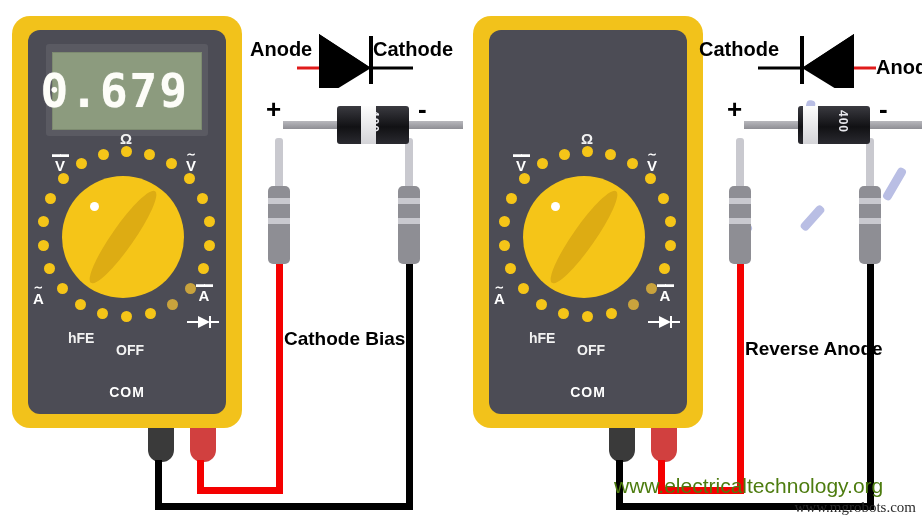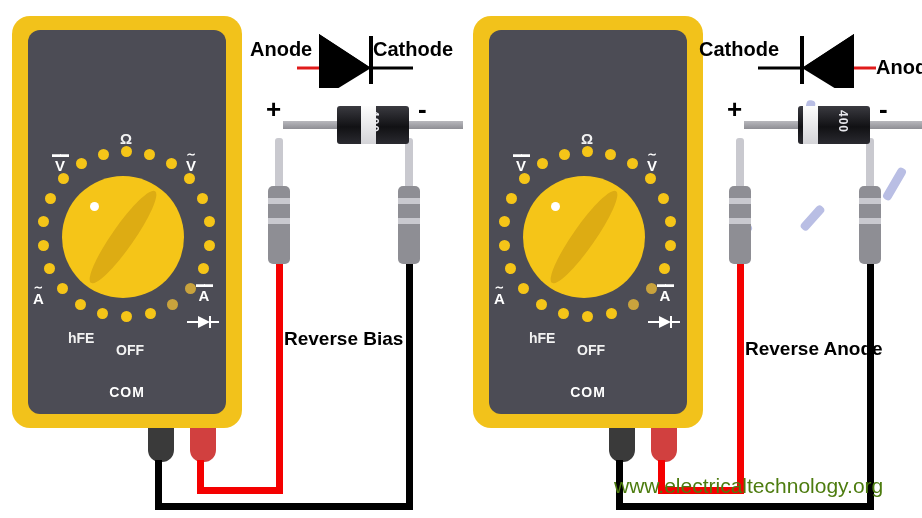--- a/index.html
+++ b/index.html
@@ -120,20 +120,25 @@
           <path d="M68 308 L122 308 C130 308 134 314 128 320 L62 320 C56 314 60 308 68 308 Z"></path>
           <path d="M70 218 L70 130 M120 218 L120 130"></path>
           <path d="M70 130 L95 96 L120 130"></path>
         </g>
       </svg>
     </div>
 
     <div class="meter">
       <div class="meter-inner">
 
+        <div class="lcd-bezel">
+          <div class="lcd">
+            <div class="lcd-text">0.679</div>
+          </div>
+        </div>
 
         <div class="dial-area">
 
           <div class="tick" style="left:93px;top:6px"></div>
           <div class="tick" style="left:70px;top:9px"></div>
           <div class="tick" style="left:116px;top:9px"></div>
           <div class="tick" style="left:48px;top:18px"></div>
           <div class="tick" style="left:138px;top:18px"></div>
           <div class="tick" style="left:30px;top:33px"></div>
           <div class="tick" style="left:156px;top:33px"></div>
@@ -228,21 +233,21 @@
         <line x1="0" y1="42" x2="22" y2="42" stroke="#E01B1B" stroke-width="3"></line>
         <polygon points="22,8 74,42 22,74" fill="#000"></polygon>
         <polygon points="22,8 74,42 22,42" fill="#000"></polygon>
         <line x1="74" y1="10" x2="74" y2="58" stroke="#000" stroke-width="4"></line>
         <line x1="74" y1="42" x2="116" y2="42" stroke="#000" stroke-width="3"></line>
       </svg>
     </div>
     <div class="symlbl" style="left:250px;top:38px">Anode</div>
     <div class="symlbl" style="left:373px;top:38px">Cathode</div>
 
-    <div class="bias" style="left:284px;top:328px">Reverse Bias</div>
+    <div class="bias" style="left:284px;top:328px">Cathode Bias</div>
   </div>
 
   <div class="panel right">
 
     <div class="bulb">
       <svg viewBox="0 0 190 330" xmlns="http://www.w3.org/2000/svg">
         <g fill="none" stroke="#B9BEE4" stroke-width="7" stroke-linecap="round" stroke-linejoin="round">
           <path d="M95 8 C42 8 12 48 12 95 C12 130 32 150 44 172 C54 190 57 205 57 218 L133 218 C133 205 136 190 146 172 C158 150 178 130 178 95 C178 48 148 8 95 8 Z"></path>
           <path d="M60 238 L130 238"></path>
           <path d="M60 262 L130 262"></path>
@@ -366,13 +371,14 @@
         <line x1="96" y1="42" x2="118" y2="42" stroke="#E01B1B" stroke-width="3"></line>
       </svg>
     </div>
     <div class="symlbl" style="left:238px;top:38px">Cathode</div>
     <div class="symlbl" style="left:415px;top:56px">Anode</div>
 
     <div class="bias" style="left:284px;top:338px">Reverse Anode</div>
   </div>
 
   <div class="wm1">www.electricaltechnology.org</div>
+  <div class="wm2">www.mgrobots.com</div>
 </div>
 
 </body></html>

